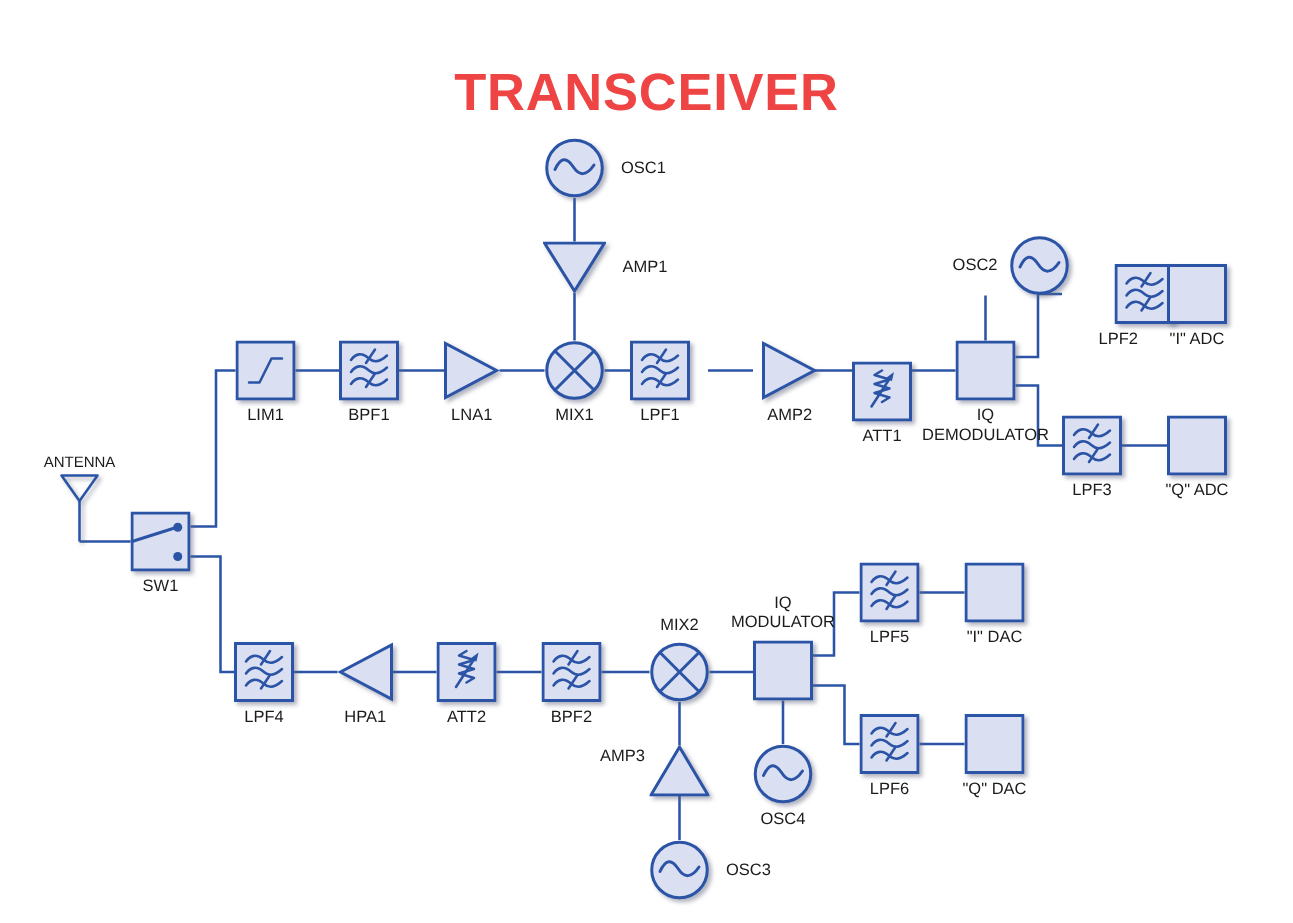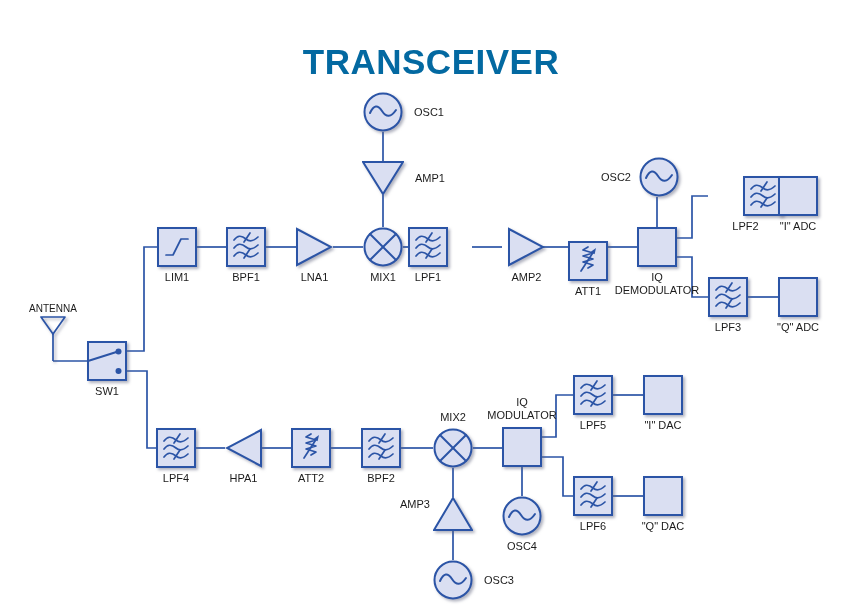--- a/index.html
+++ b/index.html
@@ -1,19 +1,19 @@
 <!DOCTYPE html>
 <html><head>
 <meta charset="utf-8">
 <style>
   html,body{margin:0;padding:0;background:#fff;}
   #canvas{position:relative;width:862px;height:615px;background:#fff;overflow:hidden;
           font-family:"Liberation Sans",sans-serif;}
   #title{position:absolute;top:42px;left:0;width:862px;text-align:center;
-         font-size:35px;font-weight:700;letter-spacing:.5px;color:#0369a1;}
+         font-size:35px;font-weight:700;letter-spacing:.5px;color:#ef4444;}
   #wires{position:absolute;left:0;top:0;}
   .wire{fill:none;stroke:#2b54a6;stroke-width:1.7;}
   .blk{position:absolute;}
   .shape{display:block;filter:drop-shadow(2px 2.5px 1.5px rgba(95,100,125,.5));}
   .box{fill:#dadff2;stroke:#2b54a6;stroke-width:2;}
   .s{fill:none;stroke:#2b54a6;stroke-width:1.7;stroke-linecap:round;stroke-linejoin:round;}
   .s2{fill:none;stroke:#2b54a6;stroke-width:2;stroke-linecap:round;}
   .dot{fill:#2b54a6;stroke:none;}
   .head{fill:#2b54a6;stroke:none;}
   .lbl{position:absolute;font-size:11px;color:#1b1b1b;white-space:nowrap;}
@@ -127,21 +127,21 @@
 
   <div class="blk" style="left:363px;top:227px;">
     <svg class="shape" width="40" height="40">
       <circle class="box" cx="20" cy="20" r="18.5"></circle>
       <line class="s2" x1="7" y1="7" x2="33" y2="33"></line>
       <line class="s2" x1="33" y1="7" x2="7" y2="33"></line>
     </svg>
     <span class="lbl below">MIX1</span>
   </div>
 
-  <div class="blk" style="left:408px;top:227px;">
+  <div class="blk" style="left:420px;top:227px;">
     <svg class="shape" width="40" height="40">
       <rect class="box" x="1" y="1" width="38" height="38"></rect>
       <path class="s" d="M8,13 q5,-7 12,-1 q5,4.5 12,-2"></path>
       <path class="s" d="M8,21 q5,-7 12,-1 q5,4.5 12,-2"></path>
       <path class="s" d="M8,29 q5,-7 12,-1 q5,4.5 12,-2"></path>
       <line class="s" x1="24" y1="6" x2="18" y2="15"></line>
       <line class="s" x1="24" y1="22" x2="18" y2="31"></line>
     </svg>
     <span class="lbl below">LPF1</span>
   </div>
@@ -156,21 +156,21 @@
   <div class="blk" style="left:568px;top:227px;margin-top:14px;">
     <svg class="shape" width="40" height="40">
       <rect class="box" x="1" y="1" width="38" height="38"></rect>
       <polyline class="s" points="20,6 15,9 25,12 15,15 25,18 15,21 25,24 20,27"></polyline>
       <line class="s" x1="13" y1="30" x2="26" y2="10"></line>
       <polygon class="head" points="28,7 26.6,13.2 22.9,10.8"></polygon>
     </svg>
     <span class="lbl below">ATT1</span>
   </div>
 
-  <div class="blk" style="left:639px;top:157px;">
+  <div class="blk" style="left:673px;top:157px;">
     <svg class="shape" width="40" height="40">
       <circle class="box" cx="20" cy="20" r="18.5"></circle>
       <path class="s2" d="M7,21 Q12.5,9 19,19 Q25.5,29 33,18"></path>
     </svg>
     <span class="lbl left">OSC2</span>
   </div>
 
   <div class="blk" style="left:637px;top:227px;">
     <svg class="shape" width="40" height="40">
       <rect class="box" x="1" y="1" width="38" height="38"></rect>

